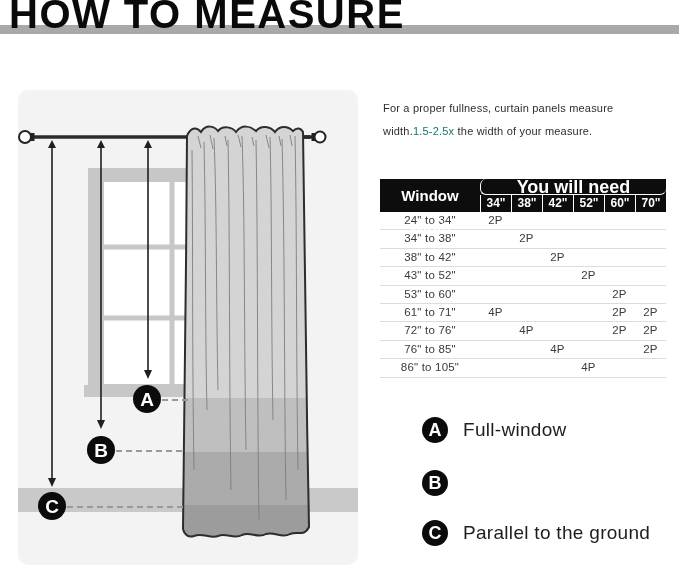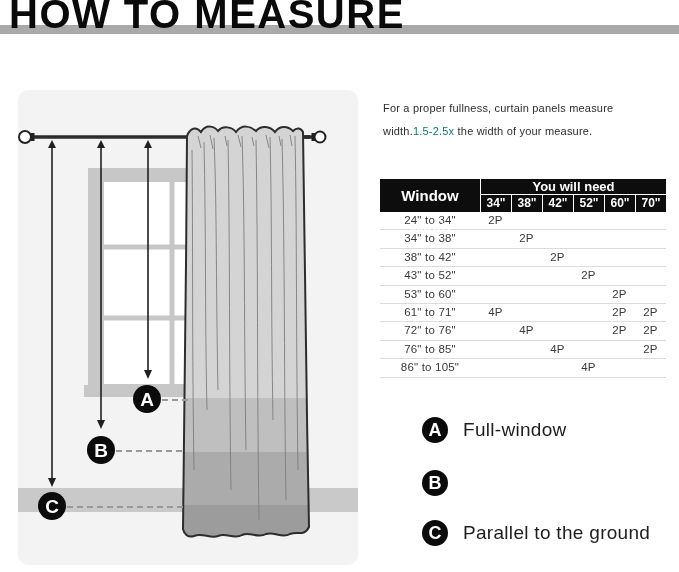--- a/index.html
+++ b/index.html
@@ -20,21 +20,21 @@
   .intro{
     position:absolute;left:383px;top:97px;width:292px;
     font-size:11px;line-height:23px;color:#2e2e2e;letter-spacing:.2px;
   }
   .intro .hl{color:#0f766e;}
   
   .ctable{position:absolute;left:380px;top:179px;width:286px;font-family:"Liberation Sans",sans-serif;}
   .thead{position:relative;width:286px;height:33px;background:#0d0d0d;color:#ffffff;}
   .corner{position:absolute;left:0;top:0;width:100px;height:33px;line-height:33px;text-align:center;font-weight:bold;font-size:15px;}
   .group{position:absolute;left:100px;top:0;width:185px;height:15px;line-height:16px;text-align:center;
-         font-weight:bold;font-size:13px;border-left:1px solid #ffffff;border-bottom:1px solid #ffffff;}
+         font-weight:bold;font-size:18px;border-left:1px solid #ffffff;border-bottom:1px solid #ffffff;border-radius:6px;}
   .sizes{position:absolute;left:100px;top:16px;width:186px;height:17px;display:grid;grid-template-columns:repeat(6,31px);}
   .sizes .scell{font-weight:bold;font-size:12px;line-height:17px;text-align:center;border-left:1px solid #ffffff;box-sizing:border-box;}
   .tbody{width:286px;}
   .trow{display:grid;grid-template-columns:100px repeat(6,31px);height:18.4px;border-bottom:1px solid #dcdcdc;box-sizing:border-box;}
   .tcell{font-size:11.5px;line-height:17.5px;text-align:center;color:#3a3a3a;letter-spacing:.2px;}
   
   .legend-item{position:absolute;left:422px;display:flex;align-items:center;gap:15px;}
   .legend-item.l0{top:417px;}
   .legend-item.l1{top:470px;}
   .legend-item.l2{top:520px;}

